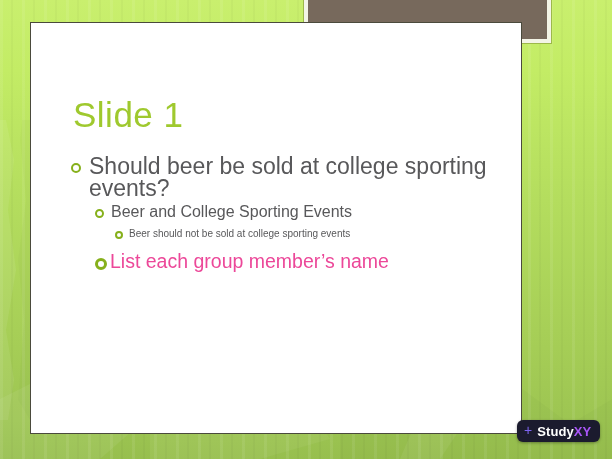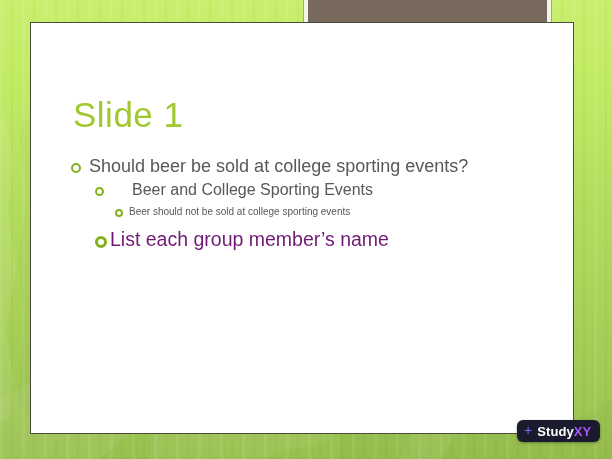--- a/index.html
+++ b/index.html
@@ -80,21 +80,21 @@
     width: 100%;
     height: 100%;
     background: #77695c;
   }
 
   
   .page {
     position: absolute;
     left: 30px;
     top: 22px;
-    width: 544px;
+    width: 492px;
     height: 412px;
     background: #ffffff;
     border: 1px solid #4a4a3c;
     box-sizing: border-box;
   }
 
   .page-title {
     position: absolute;
     left: 42px;
     top: 72px;
@@ -150,45 +150,44 @@
     border: 3px solid #86b01b;
     margin-top: 9px;
     margin-right: 3px;
   }
 
   .b-text {
     color: #58585a;
     font-weight: 300;
   }
   .lvl-1 {
-    font-size: 18px;
+    font-size: 23px;
     line-height: 22px;
     margin-bottom: 3px;
   }
   .lvl-2 {
     font-size: 16px;
     line-height: 20px;
     margin-left: 24px;
     margin-bottom: 3px;
-    gap: 21px;
   }
   .lvl-3 {
     font-size: 10px;
     line-height: 18px;
     margin-left: 44px;
     margin-bottom: 4px;
   }
   .lvl-hl {
     font-size: 19.5px;
     line-height: 24px;
     margin-left: 24px;
     margin-top: 6px;
   }
   .lvl-hl .b-text {
-    color: #701a75;
+    color: #ec4899;
   }
 
   
   .watermark {
     position: absolute;
     left: 517px;
     top: 420px;
     height: 22px;
     padding: 0 9px 0 7px;
     display: flex;

